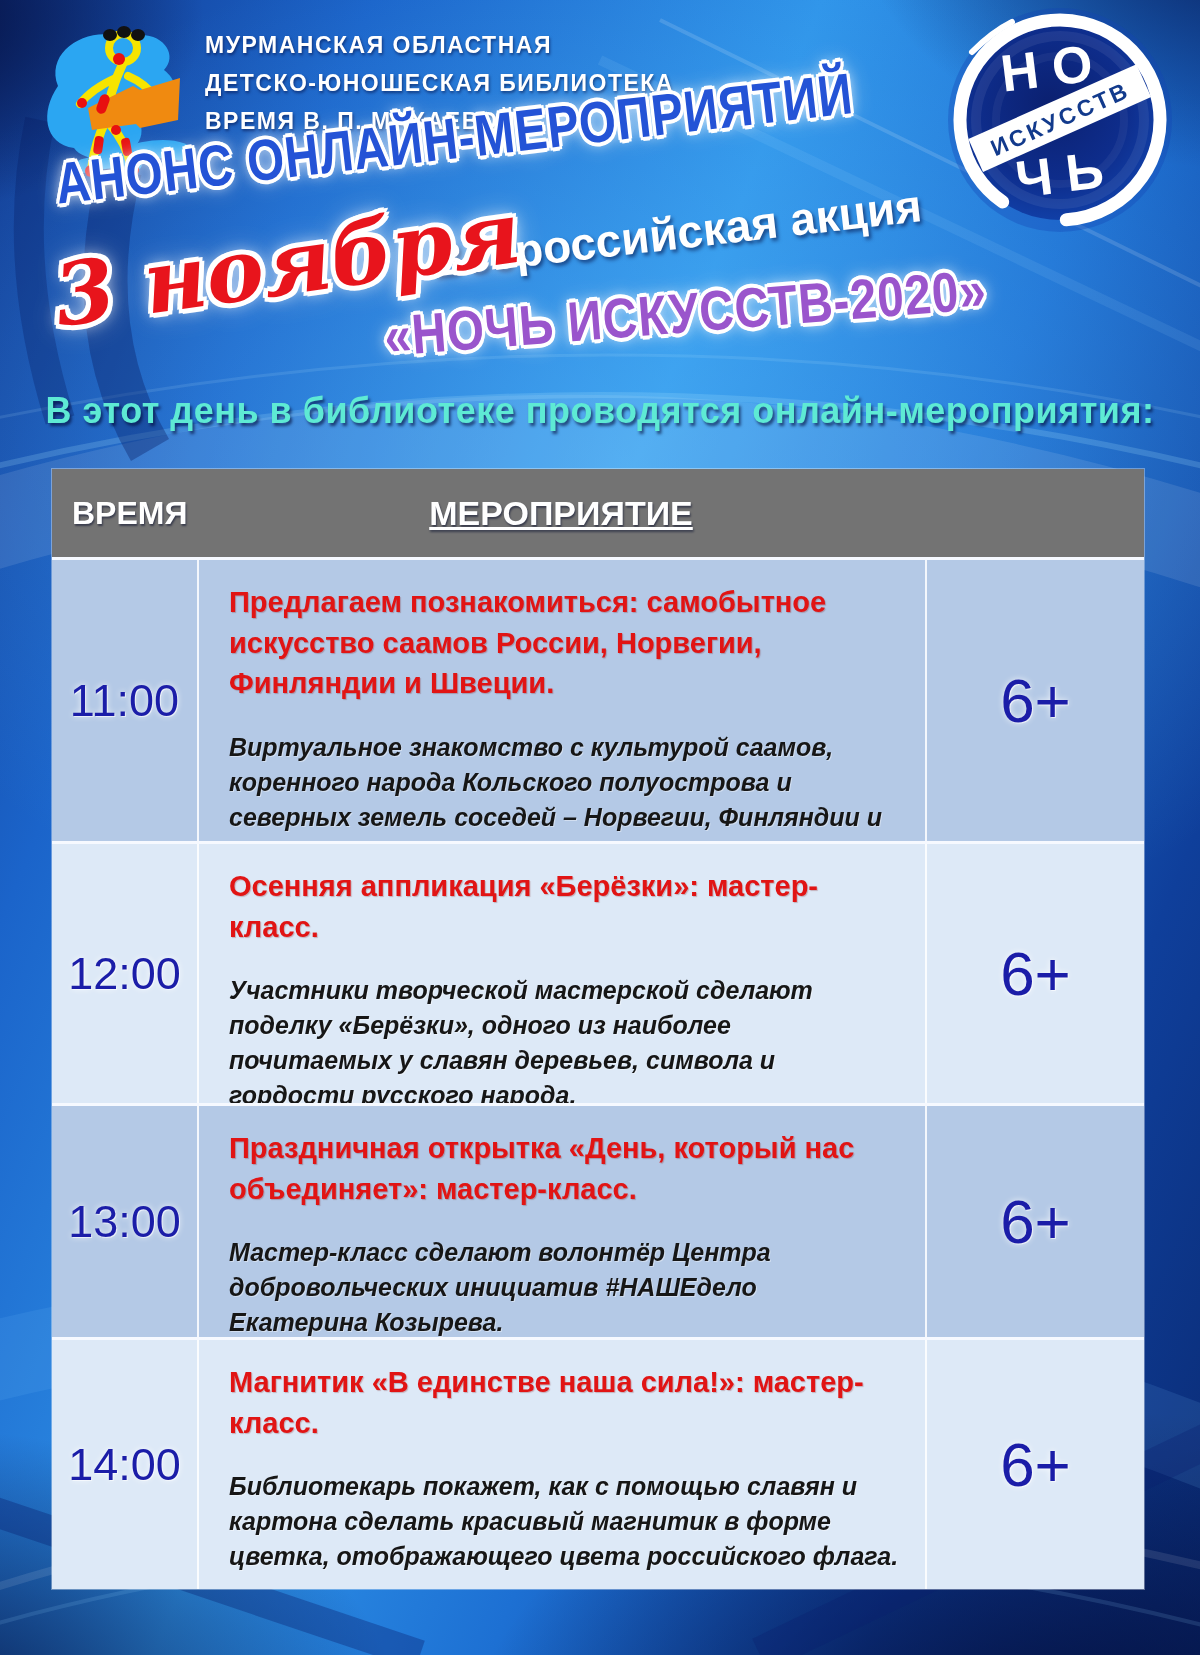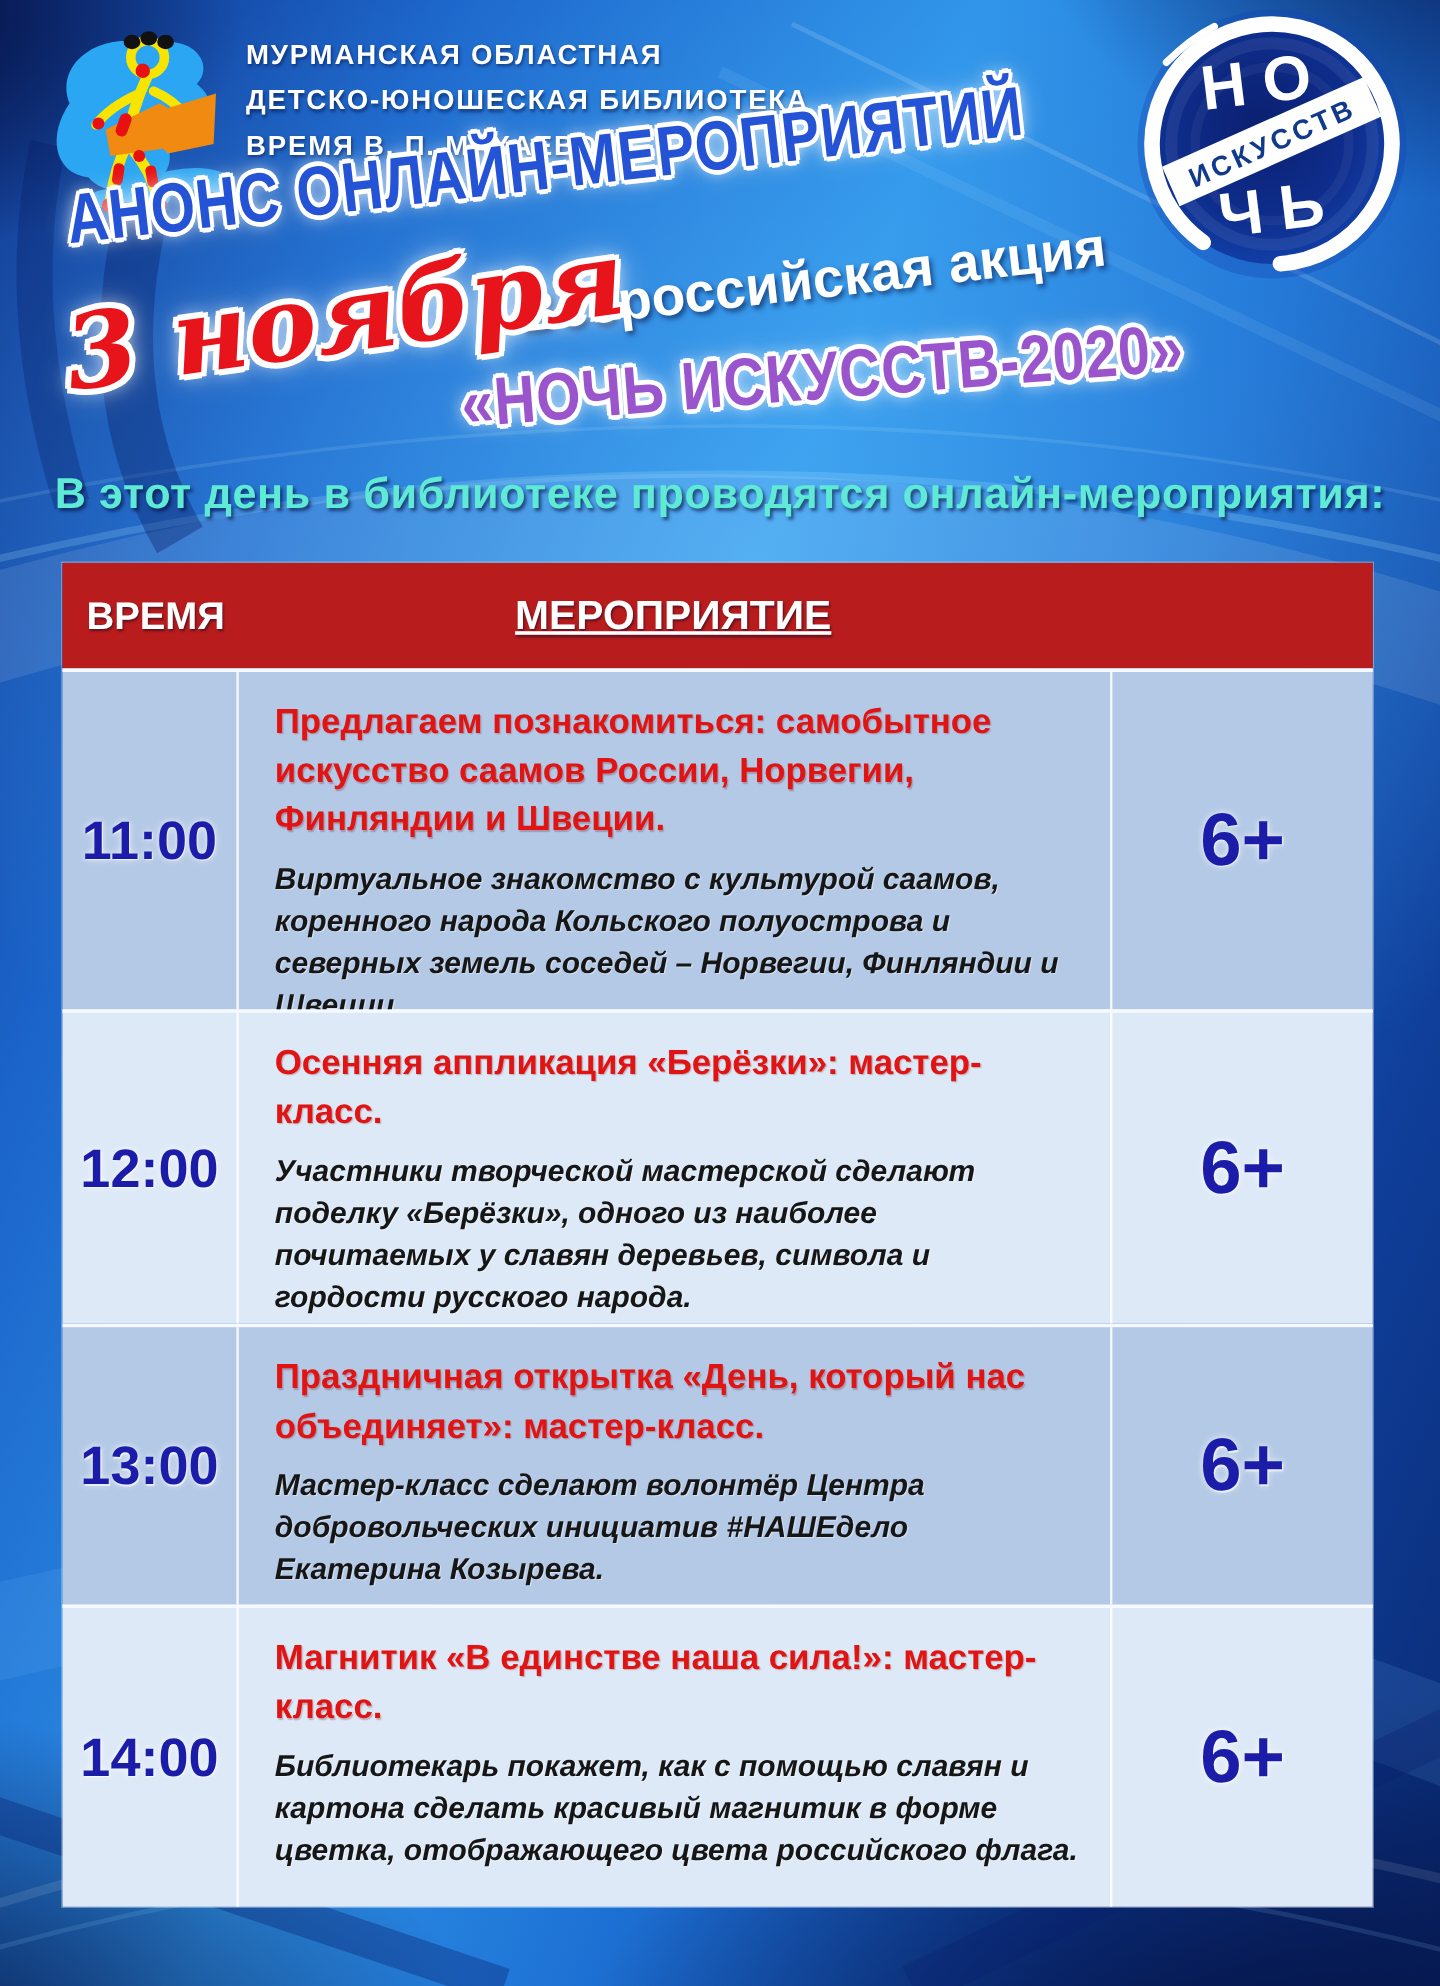--- a/index.html
+++ b/index.html
@@ -59,36 +59,36 @@
       0 0 14px rgba(255,255,255,.95),0 0 24px rgba(255,255,255,.6);
   }
   .intro{
     position:absolute;left:40px;top:390px;width:1120px;z-index:3;text-align:center;
     font-size:36px;font-weight:bold;color:#5eead4;letter-spacing:.5px;
     text-shadow:2px 3px 3px rgba(0,8,50,.6);
   }
   
   .table{position:absolute;left:52px;top:469px;width:1092px;z-index:3;
     box-shadow:0 0 0 1px rgba(255,255,255,.35);}
-  .t-head{display:grid;grid-template-columns:145px 1fr 219px;height:88px;background:#b91c1c;}
+  .t-head{display:grid;grid-template-columns:145px 1fr 219px;height:88px;background:#737373;}
   .t-head .cell{display:flex;align-items:center;color:#fff;font-weight:bold;
     text-shadow:1px 2px 2px rgba(0,8,40,.5);}
   .h-time{padding-left:20px;font-size:32px;}
   .h-event{justify-content:center;font-size:34px;text-decoration:underline;}
   .h-age{justify-content:center;text-align:center;font-size:29px;line-height:1.3;}
   .t-row{display:grid;grid-template-columns:145px 1fr 219px;border-top:3px solid #f6f9ff;}
   .t-row.shade-a{background:#b4c9e6;}
   .t-row.shade-b{background:#dde9f7;}
   .t-row .c-time,.t-row .c-age{display:flex;align-items:center;justify-content:center;
-    color:#1b1da8;font-weight:bold;
+    color:#1b1da8;font-weight:normal;
     text-shadow:0 0 6px rgba(255,255,255,.8),1px 1px 0 rgba(255,255,255,.6);text-align:right;}
   .c-time{font-size:45px;}
   .c-age{font-size:62px;border-left:2px solid rgba(255,255,255,.85);}
   .c-event{border-left:2px solid rgba(255,255,255,.85);
-    padding:22px 26px 0 30px;display:flex;flex-direction:column;gap:12px;overflow:hidden;}
+    padding:22px 26px 0 30px;display:flex;flex-direction:column;gap:26px;overflow:hidden;}
   .row-1{height:281px;} .row-2{height:259px;} .row-3{height:231px;} .row-4{height:249px;}
   .ev-title{color:#e11414;font-size:29px;font-weight:bold;line-height:1.4;
     text-shadow:1px 1px 1px rgba(120,0,0,.25);}
   .ev-desc{color:#161616;font-size:25px;font-weight:bold;font-style:italic;line-height:1.4;
     text-shadow:1px 1px 0 rgba(255,255,255,.4);}
 </style>
 </head>
 <body>
 
 <div class="bg">

